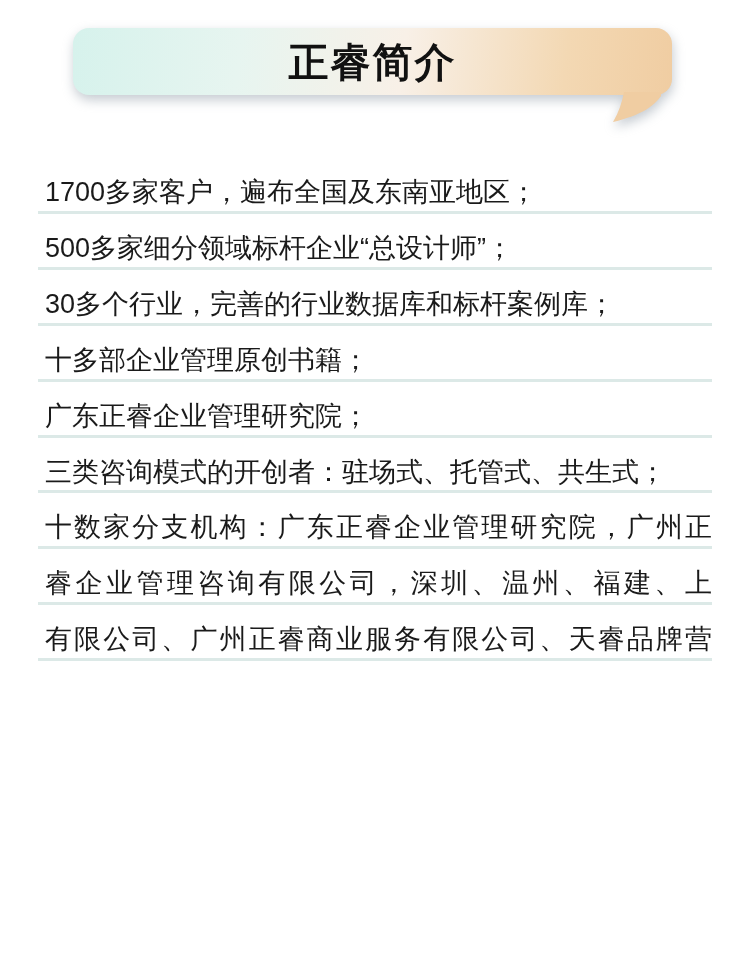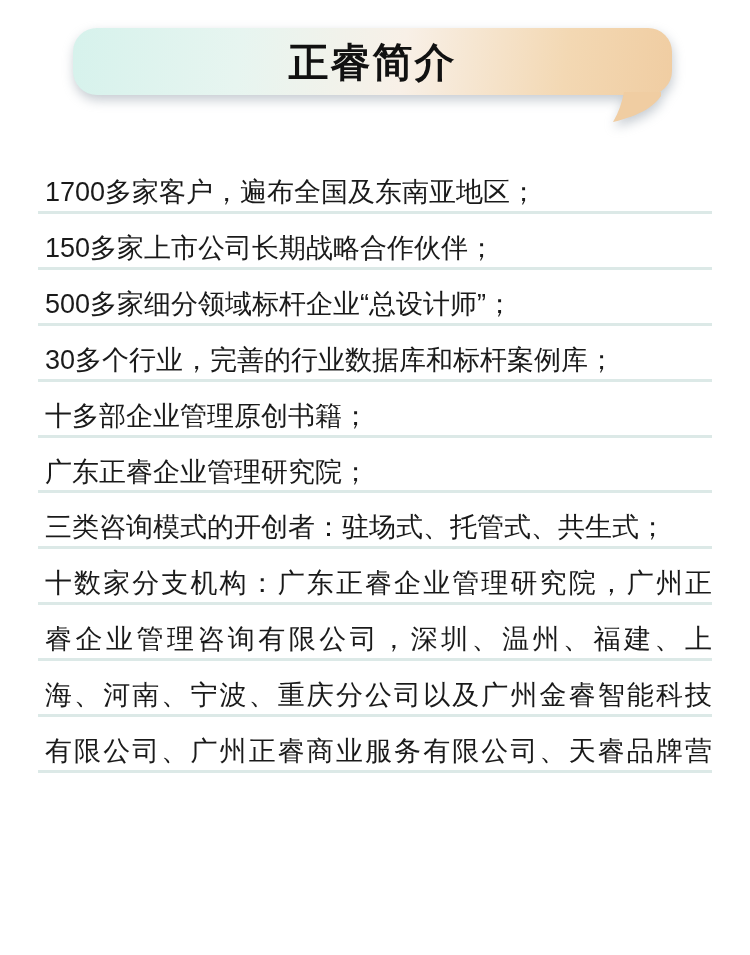--- a/index.html
+++ b/index.html
@@ -24,21 +24,21 @@
     top: 28px;
     width: 599px;
     height: 100px;
     filter: drop-shadow(1px 5px 6px rgba(110, 125, 140, 0.40));
   }
   .bubble {
     position: absolute;
     left: 0; top: 0;
     width: 599px;
     height: 67px;
-    border-radius: 24px;
+    border-radius: 16px;
     background: linear-gradient(97deg,
       #d6f2ec 0%,
       #e7f5f0 28%,
       #f8f0e7 55%,
       #f3d8b3 82%,
       #f0cda2 100%);
     display: flex;
     align-items: center;
     justify-content: center;
   }
@@ -93,25 +93,23 @@
     <div class="bubble">
       <h1 class="bubble-title">正睿简介</h1>
     </div>
     <svg class="tail" viewBox="0 0 50 32" aria-hidden="true">
       <path d="M12,0 L49,0 L49,4 C42,14 30,23 1,30 C7,20 10,10 12,0 Z" fill="#f0cda2"></path>
     </svg>
   </div>
 
   <div class="content">
     <div class="line" style="--divider: #dce9e7;">1700多家客户，遍布全国及东南亚地区；</div>
-    <div class="line" style="--divider: #dce9e7;">150多家上市公司长期战略合作伙伴；</div>
     <div class="line" style="--divider: #dce9e7;">500多家细分领域标杆企业“总设计师”；</div>
     <div class="line" style="--divider: #dce9e7;">30多个行业，完善的行业数据库和标杆案例库；</div>
     <div class="line" style="--divider: #dce9e7;">十多部企业管理原创书籍；</div>
     <div class="line" style="--divider: #dce9e7;">广东正睿企业管理研究院；</div>
     <div class="line" style="--divider: #dce9e7;">三类咨询模式的开创者：驻场式、托管式、共生式；</div>
     <div class="line fill" style="--divider: #dce9e7;">十数家分支机构：广东正睿企业管理研究院，广州正</div>
     <div class="line fill" style="--divider: #dce9e7;">睿企业管理咨询有限公司，深圳、温州、福建、上</div>
-    <div class="line fill" style="--divider: #dce9e7;">海、河南、宁波、重庆分公司以及广州金睿智能科技</div>
     <div class="line fill" style="--divider: #dce9e7;">有限公司、广州正睿商业服务有限公司、天睿品牌营</div>
   </div>
 
 </div>
 
 </body></html>

